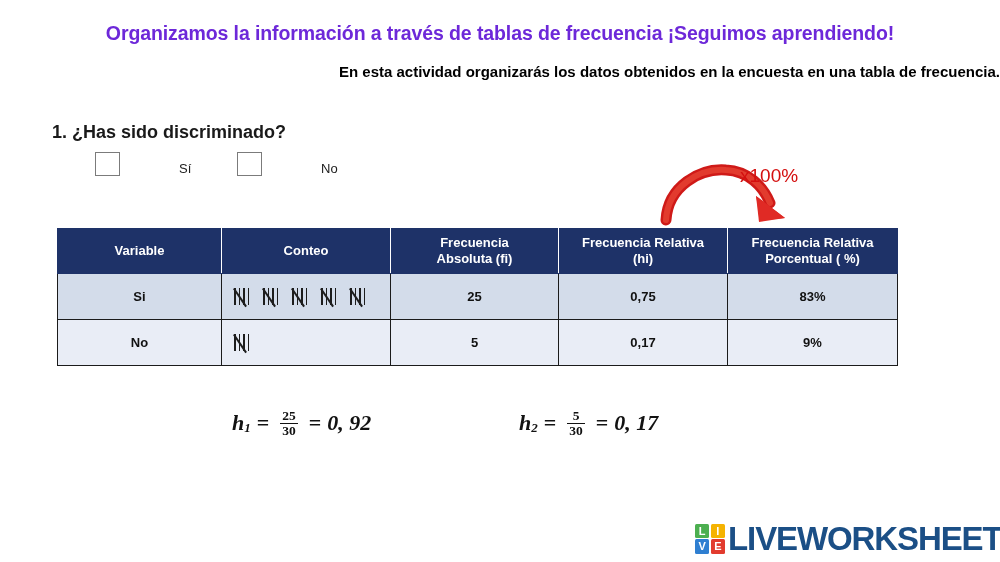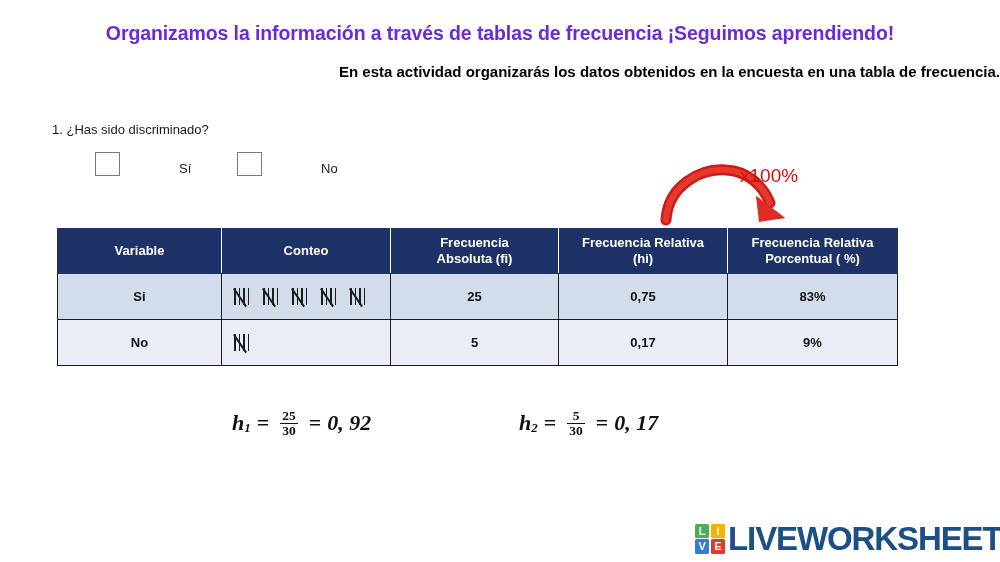--- a/index.html
+++ b/index.html
@@ -27,21 +27,21 @@
     text-align:right;
     font-size:15px;font-weight:bold;
     color:#000000;
     white-space:nowrap;
     margin-top:9px;
   }
 
   
   #question{
     position:absolute;left:52px;top:122px;
-    font-size:13px;font-weight:normal;color:#1a1a1a;
+    font-size:18px;font-weight:bold;color:#1a1a1a;
     white-space:nowrap;
   }
   .cbox{
     position:absolute;
     width:25px;height:24px;
     border:1.4px solid #7b7b7b;
     background:#ffffff;
     box-sizing:border-box;
   }
   #cb-si{left:95px;top:152px;}

